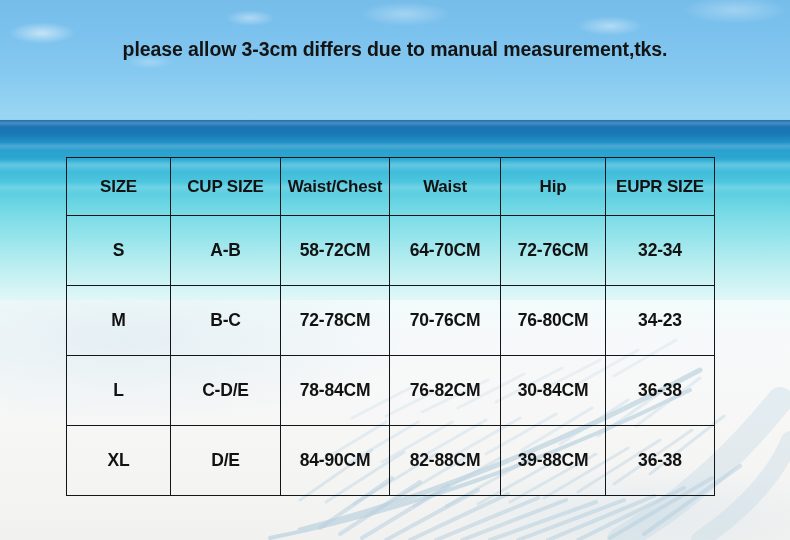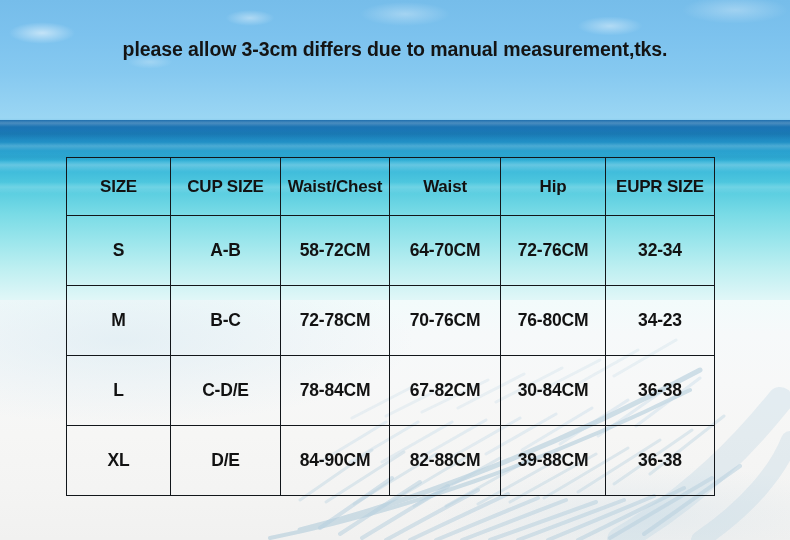--- a/index.html
+++ b/index.html
@@ -261,21 +261,21 @@
         <td>B-C</td>
         <td>72-78CM</td>
         <td>70-76CM</td>
         <td>76-80CM</td>
         <td>34-23</td>
       </tr>
       <tr>
         <td>L</td>
         <td>C-D/E</td>
         <td>78-84CM</td>
-        <td>67-82CM</td>
+        <td>76-82CM</td>
         <td>30-84CM</td>
         <td>36-38</td>
       </tr>
       <tr>
         <td>XL</td>
         <td>D/E</td>
         <td>84-90CM</td>
         <td>82-88CM</td>
         <td>39-88CM</td>
         <td>36-38</td>

